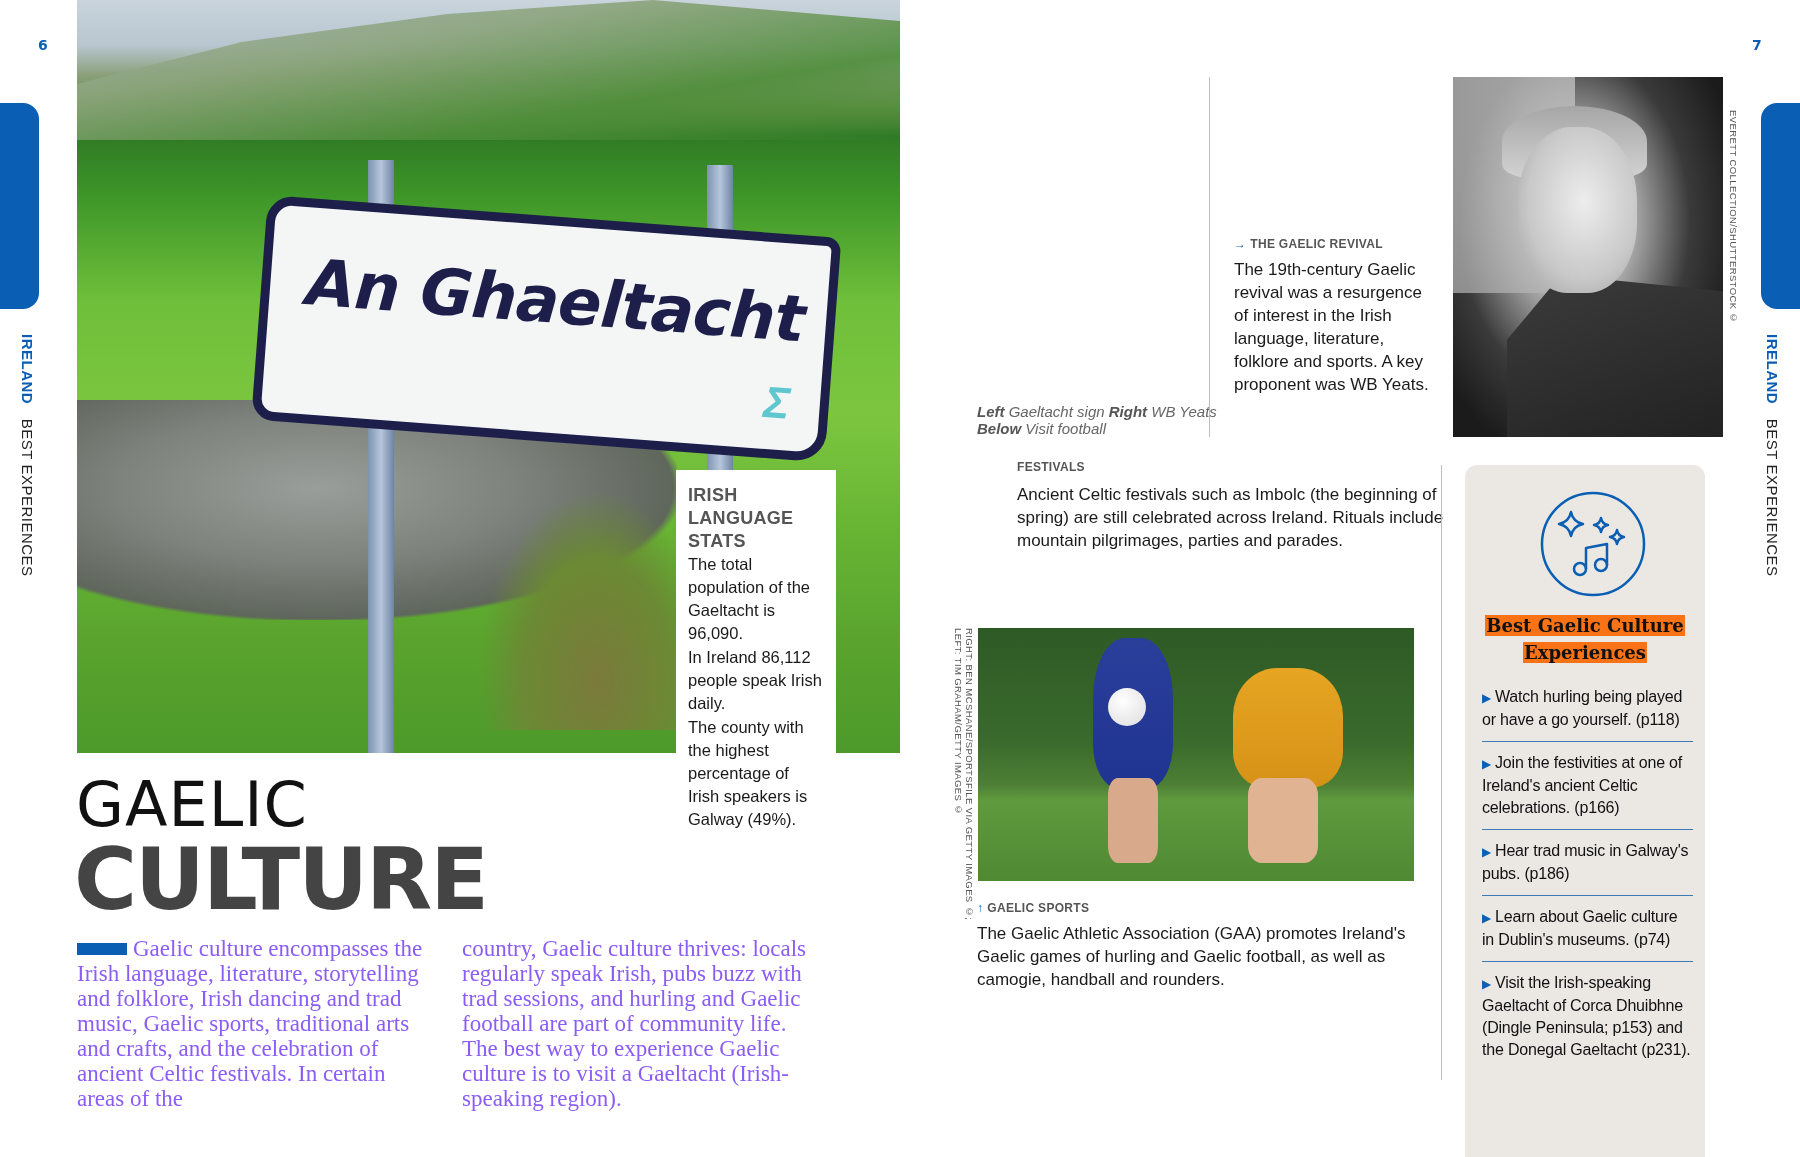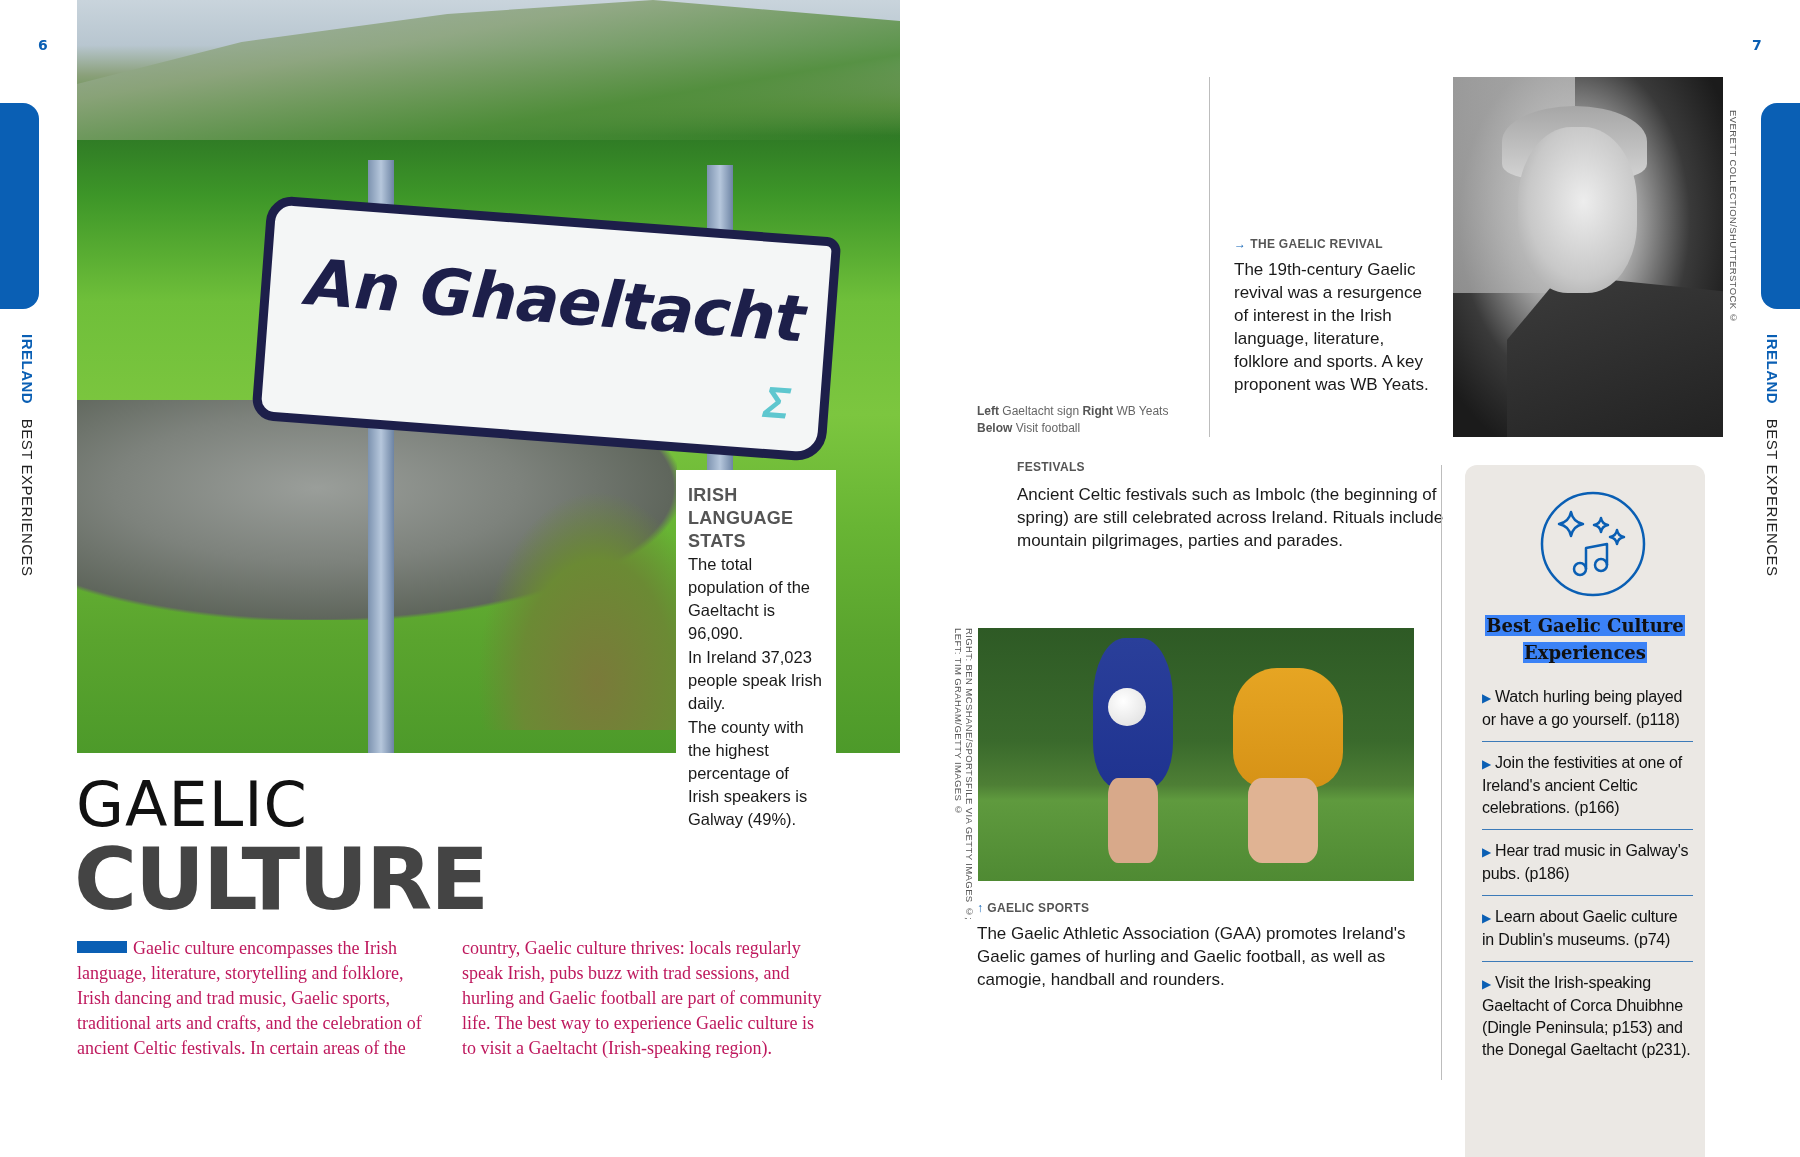--- a/index.html
+++ b/index.html
@@ -55,38 +55,38 @@
   .p-blue { left: 115px; top: 10px; width: 80px; height: 150px; background: linear-gradient(180deg, #2a3f9a, #1f3390); }
   .p-blue-legs { left: 130px; top: 150px; width: 50px; height: 85px; background: #d8a98a; border-radius: 20%; }
   .p-yellow { left: 255px; top: 40px; width: 110px; height: 120px; background: linear-gradient(180deg, #e6a523, #d69216); }
   .p-yellow-legs { left: 270px; top: 150px; width: 70px; height: 85px; background: #e0b393; border-radius: 20%; }
   .ball { position: absolute; left: 130px; top: 60px; width: 38px; height: 38px; border-radius: 50%; background: radial-gradient(circle at 40% 35%, #fff, #dcdcdc); }
 
   
   .title-1 { position: absolute; left: 76px; top: 774px; font-family: "DejaVu Sans", sans-serif; font-size: 62px; letter-spacing: 1px; color: #111; line-height: 1; }
   .title-2 { position: absolute; left: 74px; top: 836px; font-family: "DejaVu Sans", sans-serif; font-weight: bold; font-size: 86px; letter-spacing: -2px; color: #444; line-height: 1; }
 
-  .body-col { position: absolute; font-family: "Liberation Serif", serif; font-size: 18px; line-height: 25px; color: #be185d; }
+  .body-col { position: absolute; font-family: "Liberation Serif", serif; font-size: 23px; line-height: 25px; color: #8b5cf6; }
   .lead-bar { display: inline-block; width: 50px; height: 12px; background: #0a5fb4; margin-right: 6px; vertical-align: 1px; }
 
   
-  .caption { position: absolute; left: 977px; top: 403px; font-size: 12px; line-height: 17px; color: #666; font-family: "Liberation Sans", sans-serif; }
+  .caption { position: absolute; left: 977px; top: 403px; font-size: 15px; line-height: 17px; color: #666; font-family: "Liberation Sans", sans-serif; font-style: italic; }
   .caption b { color: #555; }
   .vrule { position: absolute; background: #bdbdbd; width: 1px; }
   .section-title { font-weight: bold; font-size: 12px; color: #555; letter-spacing: .3px; line-height: 23px; }
   .section-title .arrow { color: #0a5fb4; margin-right: 4px; }
   .section-body { font-size: 17px; line-height: 23px; color: #1a1a1a; }
 
   .credit { position: absolute; writing-mode: vertical-rl; font-size: 9.5px; color: #555; letter-spacing: .4px; line-height: 11px; white-space: nowrap; }
 
   
   .sidebar { position: absolute; left: 1465px; top: 465px; width: 240px; height: 692px; background: #ebe8e4; border-radius: 12px 12px 0 0; }
   .sb-icon { position: absolute; left: 74px; top: 25px; width: 108px; height: 108px; }
   .sb-title { position: absolute; left: 0; top: 147px; width: 240px; text-align: center; font-family: "DejaVu Serif", serif; font-weight: bold; font-size: 18px; line-height: 27px; color: #111; }
-  .sb-title span { background: #3b82f6; padding: 0 1px; }
+  .sb-title span { background: #f97316; padding: 0 1px; }
   .sb-list { position: absolute; left: 17px; top: 217px; width: 211px; list-style: none; }
   .sb-item { font-family: "Liberation Sans", sans-serif; font-weight: normal; font-size: 16px; line-height: 22px; color: #111; padding: 4px 0 10px 0; border-bottom: 1.5px solid #3c7ab8; letter-spacing: -.2px; }
   .sb-item + .sb-item { padding-top: 10px; }
   .sb-item:last-child { border-bottom: none; }
   .sb-item .tri { color: #0a5fb4; font-size: 12px; margin-right: 4px; }
 </style>
 </head>
 <body>
 
 <div class="page-num" style="left:38px; top:37px;">6</div>
@@ -104,21 +104,21 @@
   <div class="post" style="left:630px; top:165px; height:310px;"></div>
   <div class="sign">
     <div class="sign-text">An Ghaeltacht</div>
     <div class="sign-logo">Σ</div>
   </div>
 </div>
 
 <div class="stats-box">
   <div class="stats-title">IRISH LANGUAGE STATS</div>
   <p class="stats-p">The total population of the Gaeltacht is 96,090.</p>
-  <p class="stats-p">In Ireland 37,023 people speak Irish daily.</p>
+  <p class="stats-p">In Ireland 86,112 people speak Irish daily.</p>
   <p class="stats-p">The county with the highest percentage of Irish speakers is Galway (49%).</p>
 </div>
 
 <div class="title-1">GAELIC</div>
 <div class="title-2">CULTURE</div>
 
 <div class="body-col" style="left:77px; top:936px; width:360px;">
   <span class="lead-bar"></span><span>Gaelic culture encompasses the Irish language, literature, storytelling and folklore, Irish dancing and trad music, Gaelic sports, traditional arts and crafts, and the celebration of ancient Celtic festivals. In certain areas of the</span>
 </div>
 <div class="body-col" style="left:462px; top:936px; width:365px;">

